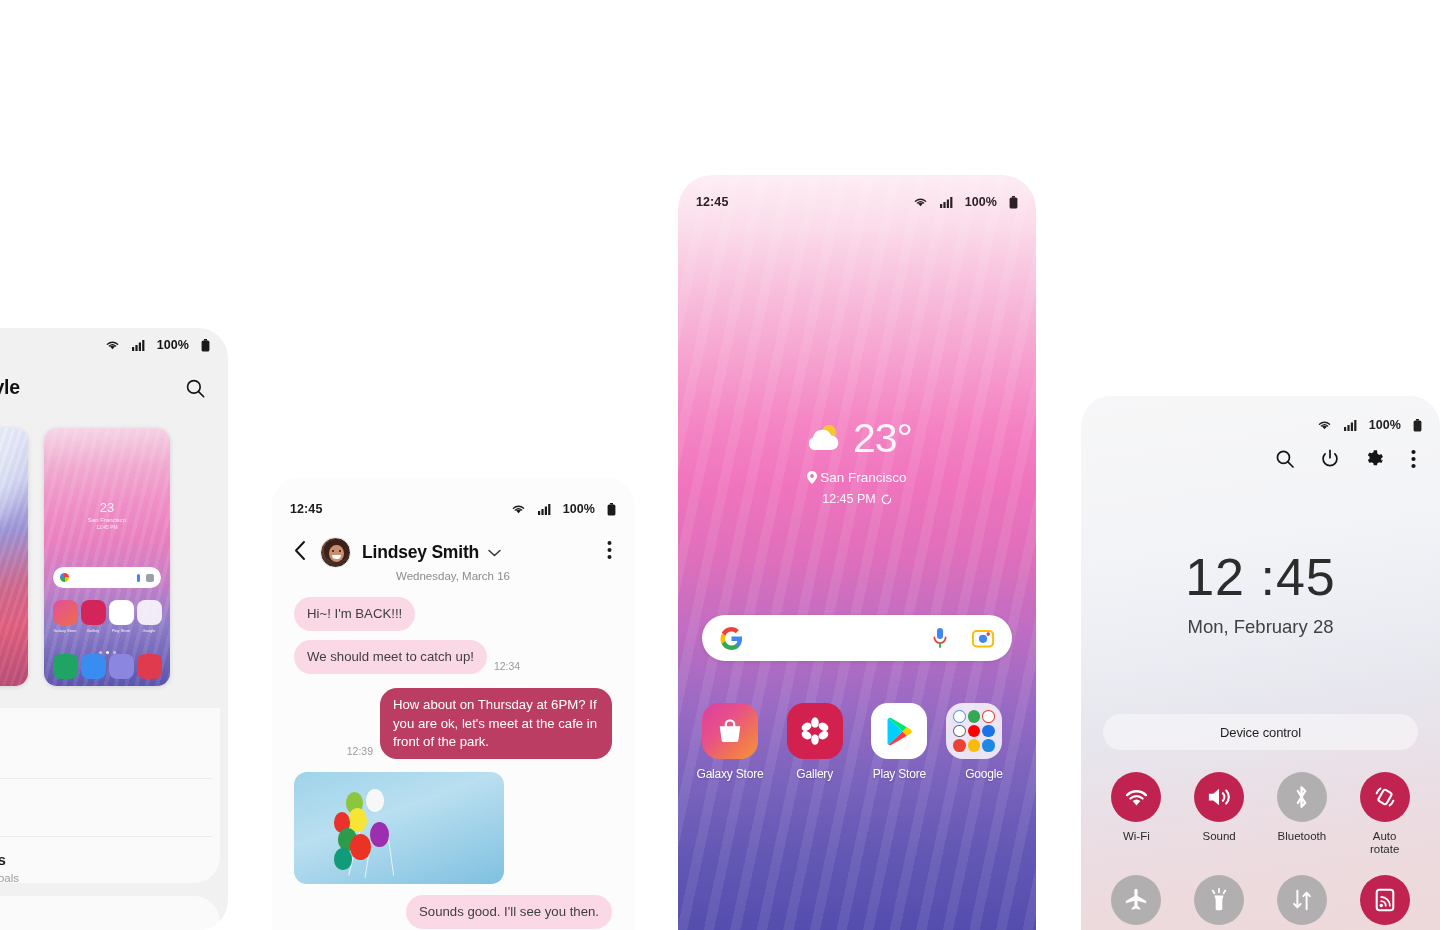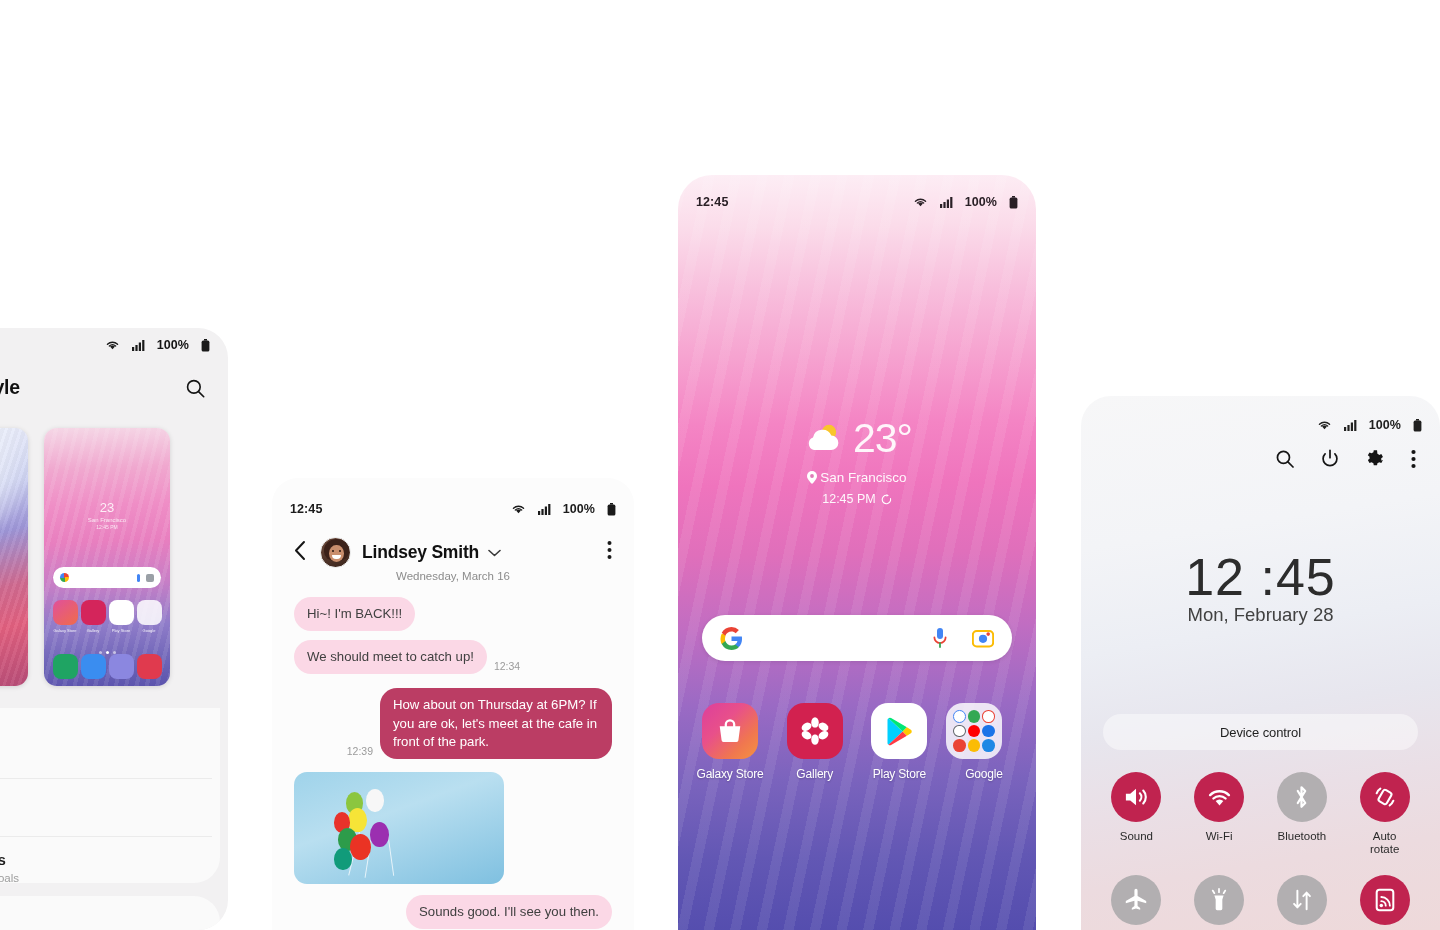--- a/index.html
+++ b/index.html
@@ -171,21 +171,21 @@
   
   #phone-right {
     left: 1081px; top: 396px; width: 359px; height: 534px;
     border-radius: 30px 30px 0 0;
     background: linear-gradient(171deg, #f7f7f8 0%, #f3f4f7 26%, #eceef4 44%, #e7e6ee 58%, #eadfe6 72%, #ecdbdf 84%, #eed9da 100%);
   }
   #phone-right .statusbar { justify-content:flex-end; color:#20201f; }
   .qp-actions { position:absolute; right:24px; top:52px; display:flex; align-items:center; gap:25px; z-index:3; }
   .qp-clock { position:absolute; left:0; right:0; top:155px; text-align:center; z-index:3; }
   .qp-time { font-size:52px; font-weight:300; color:#2c2c2c; letter-spacing:1px; line-height:1; }
-  .qp-date { font-size:18.5px; color:#414141; margin-top:1px; font-weight:300; }
+  .qp-date { font-size:18.5px; color:#414141; margin-top:13px; font-weight:300; }
   .qp-chips { position:absolute; left:22px; right:22px; top:318px; display:flex; gap:16px; z-index:3; }
   .qp-chip {
     flex:1; height:36px; border-radius:18px; background:rgba(255,255,255,.45);
     display:flex; align-items:center; justify-content:center;
     font-size:13px; color:#1f1f1f; letter-spacing:-.1px;
   }
   .qp-toggles { position:absolute; left:14px; right:14px; top:376px; display:flex; flex-wrap:wrap; z-index:3; }
   .qp-tog { width:25%; text-align:center; margin-bottom:19px; }
   .qp-circle { width:50px; height:50px; border-radius:50%; margin:0 auto; display:flex; align-items:center; justify-content:center; }
   .qp-circle.on { background:#c0234f; }
@@ -567,38 +567,38 @@
       <div class="qp-date">Mon, February 28</div>
     </div>
 
     <div class="qp-chips">
       <div class="qp-chip">Device control</div>
     </div>
 
     <div class="qp-toggles">
       <div class="qp-tog">
         <div class="qp-circle on">
+          <svg width="27" height="21" viewBox="0 0 28 22">
+            <path d="M14 19.4 10 14.7a6.2 6.2 0 0 1 8 0z" fill="#fff"></path>
+            <path d="M4.2 8.4a14 14 0 0 1 19.6 0" stroke="#fff" stroke-width="2.6" fill="none" stroke-linecap="round"></path>
+            <path d="M7.6 12.1a9.2 9.2 0 0 1 12.8 0" stroke="#fff" stroke-width="2.4" fill="none" stroke-linecap="round"></path>
+          </svg>
+        </div>
+        <div class="qp-lbl">Wi-Fi</div>
+      </div>
+
+      <div class="qp-tog">
+        <div class="qp-circle on">
           <svg width="27" height="24" viewBox="0 0 28 24">
             <path d="M3 8.5h4.5L13.5 3.5v17L7.5 15.5H3z" fill="#fff"></path>
             <path d="M17.5 8.2a5.5 5.5 0 0 1 0 7.6" stroke="#fff" stroke-width="2.2" fill="none" stroke-linecap="round"></path>
             <path d="M21 5.3a9.8 9.8 0 0 1 0 13.4" stroke="#fff" stroke-width="2.2" fill="none" stroke-linecap="round"></path>
           </svg>
         </div>
         <div class="qp-lbl">Sound</div>
-      </div>
-
-      <div class="qp-tog">
-        <div class="qp-circle on">
-          <svg width="27" height="21" viewBox="0 0 28 22">
-            <path d="M14 19.4 10 14.7a6.2 6.2 0 0 1 8 0z" fill="#fff"></path>
-            <path d="M4.2 8.4a14 14 0 0 1 19.6 0" stroke="#fff" stroke-width="2.6" fill="none" stroke-linecap="round"></path>
-            <path d="M7.6 12.1a9.2 9.2 0 0 1 12.8 0" stroke="#fff" stroke-width="2.4" fill="none" stroke-linecap="round"></path>
-          </svg>
-        </div>
-        <div class="qp-lbl">Wi-Fi</div>
       </div>
 
       <div class="qp-tog">
         <div class="qp-circle off">
           <svg width="17" height="26" viewBox="0 0 18 28">
             <path d="M5 7.5 13 20.5 9 24.5V3.5l4 4L5 20.5" stroke="#fff" stroke-width="2.4" fill="none" stroke-linejoin="round" stroke-linecap="round"></path>
           </svg>
         </div>
         <div class="qp-lbl">Bluetooth</div>
       </div>

